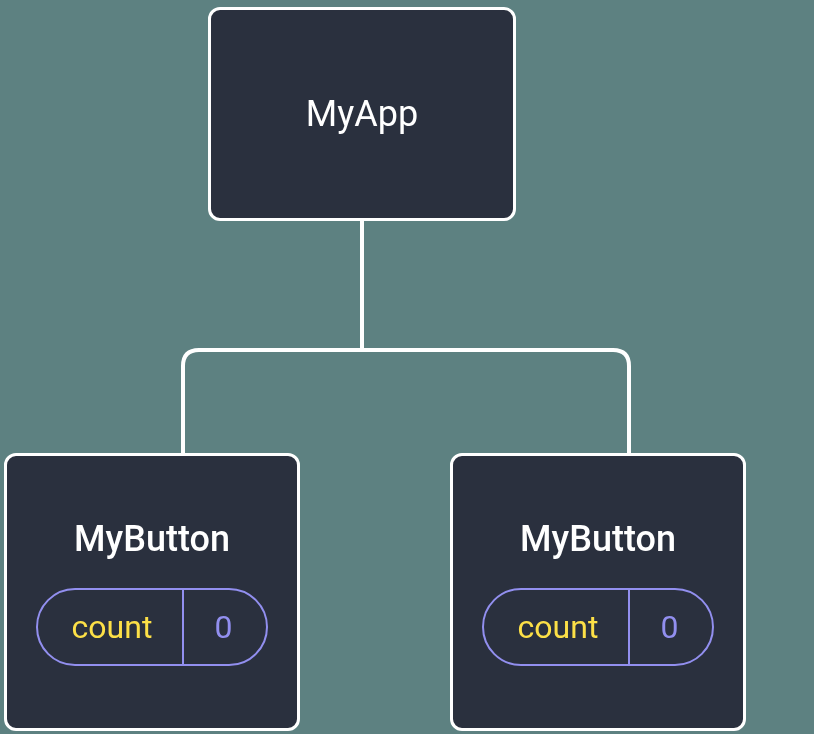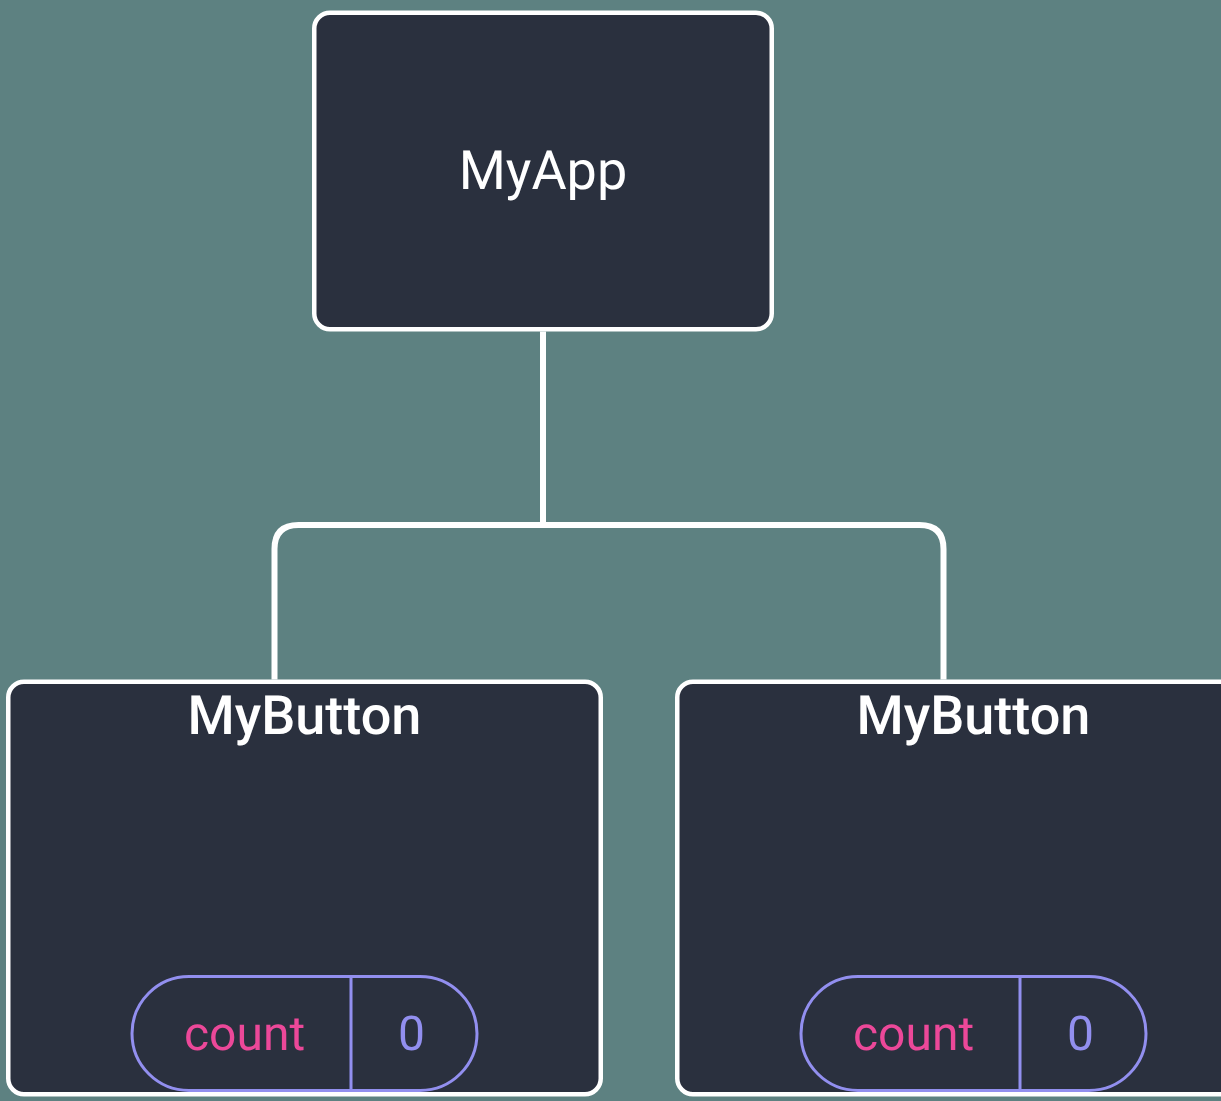--- a/index.html
+++ b/index.html
@@ -30,23 +30,22 @@
       top: 7px;
       width: 308px;
       height: 214px;
     }
     .root-label {
       font-size: 36px;
       font-weight: 400;
     }
     .child-node {
       top: 453px;
-      width: 398px;
+      width: 296px;
       height: 278px;
-      justify-content: space-between;
     }
     .child-left {
       left: 4px;
     }
     .child-right {
       left: 450px;
     }
     .child-label {
       font-size: 36px;
       font-weight: 500;
@@ -54,21 +53,21 @@
     }
     .state-pill {
       display: flex;
       align-items: stretch;
       border: 2px solid #928fef;
       border-radius: 999px;
       height: 78px;
       overflow: hidden;
     }
     .state-key {
-      color: #ec4899;
+      color: #fde047;
       font-size: 32px;
       font-weight: 400;
       padding: 0 30px 0 34px;
       display: flex;
       align-items: center;
       border-right: 2px solid #928fef;
     }
     .state-value {
       color: #928fef;
       font-size: 32px;

